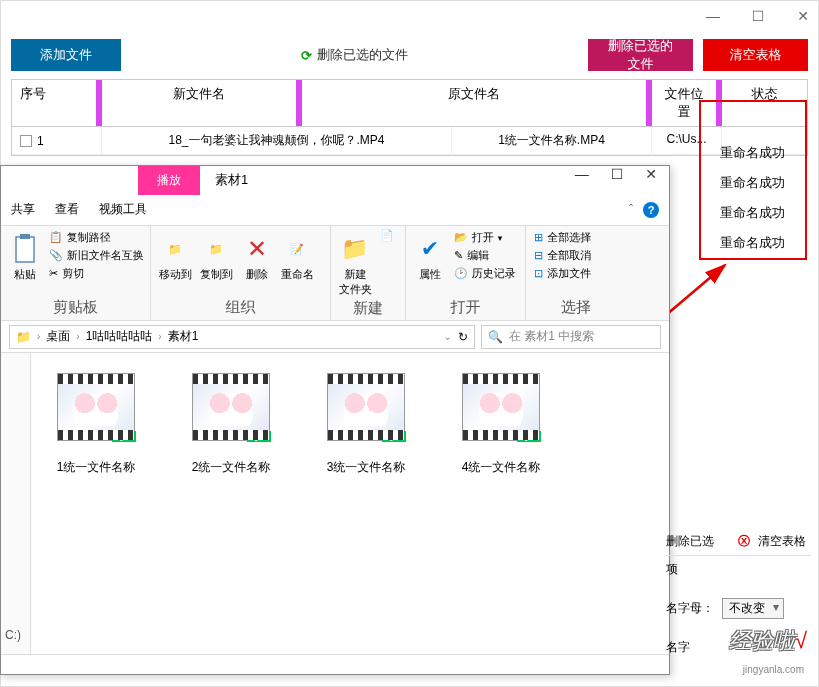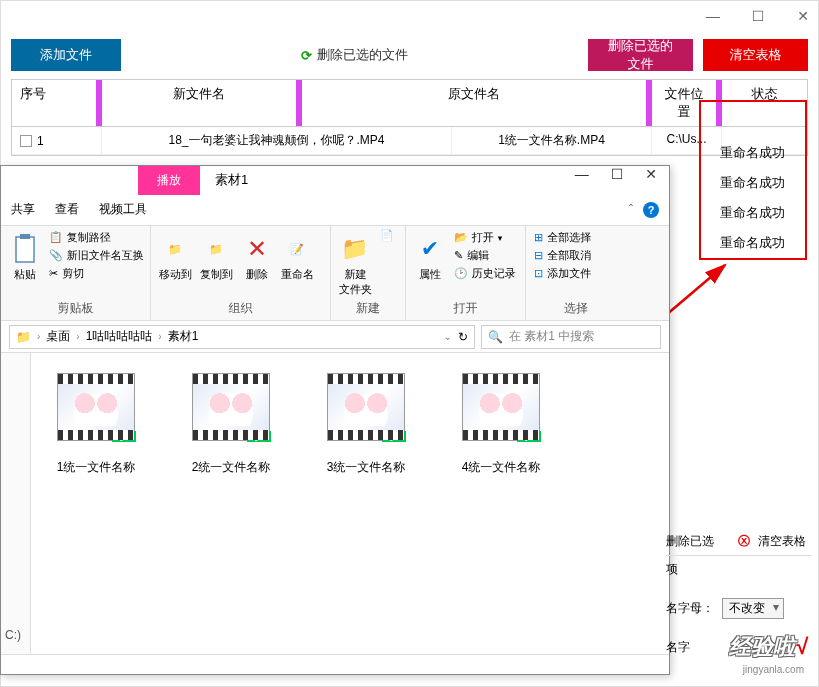--- a/index.html
+++ b/index.html
@@ -55,21 +55,21 @@
 .exp-winbtn { font-size: 14px; color: #333; cursor: pointer; }
 
 .exp-menubar { display: flex; height: 32px; align-items: center; padding: 0 10px; gap: 20px; border-bottom: 1px solid #ddd; font-size: 12px; }
 .exp-menubar .right { margin-left: auto; display: flex; gap: 10px; align-items: center; }
 .help-icon { width: 16px; height: 16px; background: #0078d4; color: #fff; border-radius: 50%; display: flex; align-items: center; justify-content: center; font-size: 11px; font-weight: bold; }
 
 
 .ribbon { display: flex; border-bottom: 1px solid #ddd; background: #f8f8f8; height: 95px; }
 .ribbon-group { border-right: 1px solid #ddd; padding: 3px 8px; display: flex; flex-direction: column; }
 .ribbon-content { flex: 1; display: flex; gap: 8px; align-items: flex-start; font-size: 11px; }
-.ribbon-label { text-align: center; font-size: 12px; color: #555; padding-top: 2px; }
+.ribbon-label { text-align: center; font-size: 15px; color: #555; padding-top: 2px; }
 .ribbon-item-v { display: flex; flex-direction: column; align-items: center; gap: 2px; cursor: pointer; padding-top: 4px; }
 .ribbon-item-h { display: flex; align-items: center; gap: 4px; cursor: pointer; padding: 1px 0; white-space: nowrap; }
 .ribbon-icon-lg { width: 32px; height: 32px; display: flex; align-items: center; justify-content: center; }
 .ribbon-col { display: flex; flex-direction: column; gap: 1px; }
 
 
 .addr-bar { display: flex; height: 32px; align-items: center; padding: 4px 8px; gap: 6px; border-bottom: 1px solid #ddd; }
 .addr-path { flex: 1; border: 1px solid #ccc; height: 24px; display: flex; align-items: center; padding: 0 6px; font-size: 12px; gap: 6px; }
 .addr-search { width: 180px; border: 1px solid #ccc; height: 24px; display: flex; align-items: center; padding: 0 6px; font-size: 12px; gap: 6px; color: #888; }
 .chev { color: #888; font-size: 10px; }
@@ -93,21 +93,21 @@
 
 
 .right-panel { position: absolute; right: 8px; top: 530px; width: 145px; font-size: 12px; }
 .rp-row { display: flex; align-items: center; gap: 8px; padding: 3px 0; }
 .rp-sep { border-top: 1px solid #ddd; margin: 2px 0; }
 .rp-x { color: #e60000; font-weight: bold; }
 .select-box { border: 1px solid #999; padding: 1px 18px 1px 6px; position: relative; background: #f5f5f5; }
 .select-box::after { content: "▾"; position: absolute; right: 4px; color: #666; }
 
 
-.watermark { position: absolute; right: 12px; bottom: 25px; font-size: 22px; color: #fff; font-weight: bold; text-shadow: 1px 1px 0 #666, -1px -1px 0 #666, 1px -1px 0 #666, -1px 1px 0 #666; font-style: italic; }
+.watermark { position: absolute; right: 12px; bottom: 31px; font-size: 22px; color: #fff; font-weight: normal; text-shadow: 1px 1px 0 #666, -1px -1px 0 #666, 1px -1px 0 #666, -1px 1px 0 #666; font-style: italic; }
 .watermark .check { color: #e60000; text-shadow: none; }
 .wm-sub { position: absolute; right: 15px; bottom: 12px; font-size: 10px; color: #888; }
 
 svg { display: block; }
 </style>
 </head>
 <body>
 
 <div class="main-window">
   <div class="main-titlebar">

